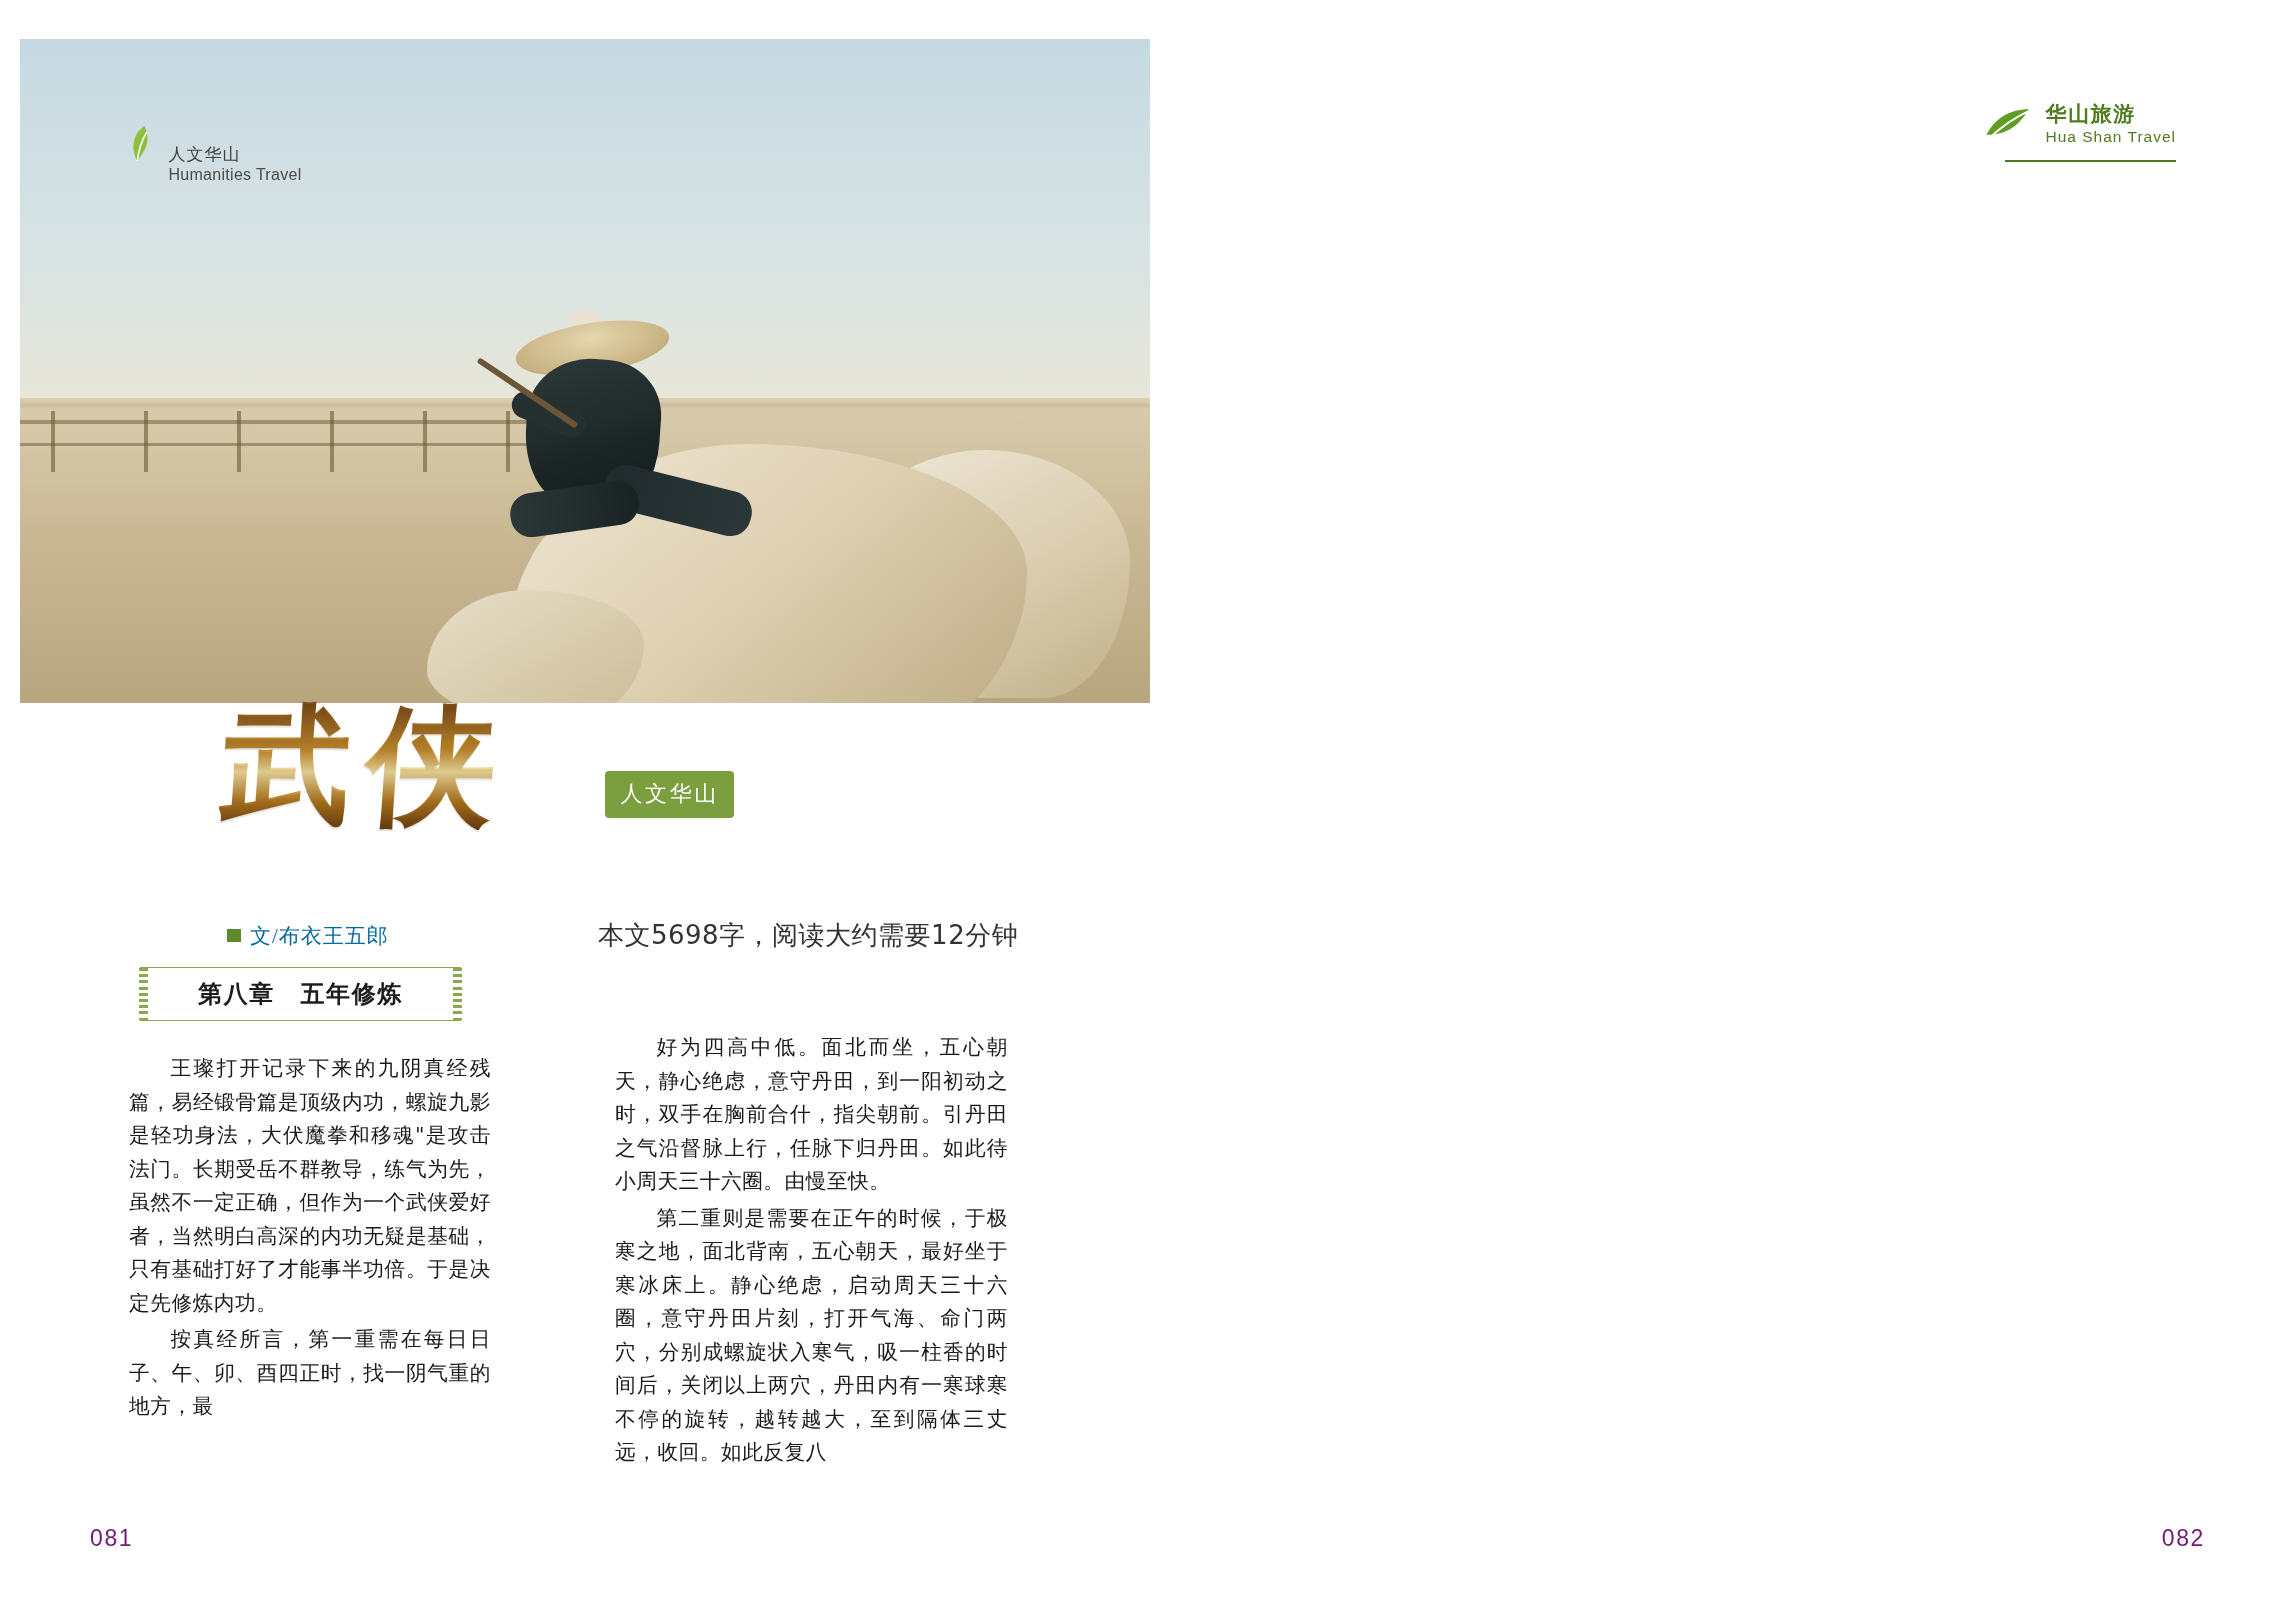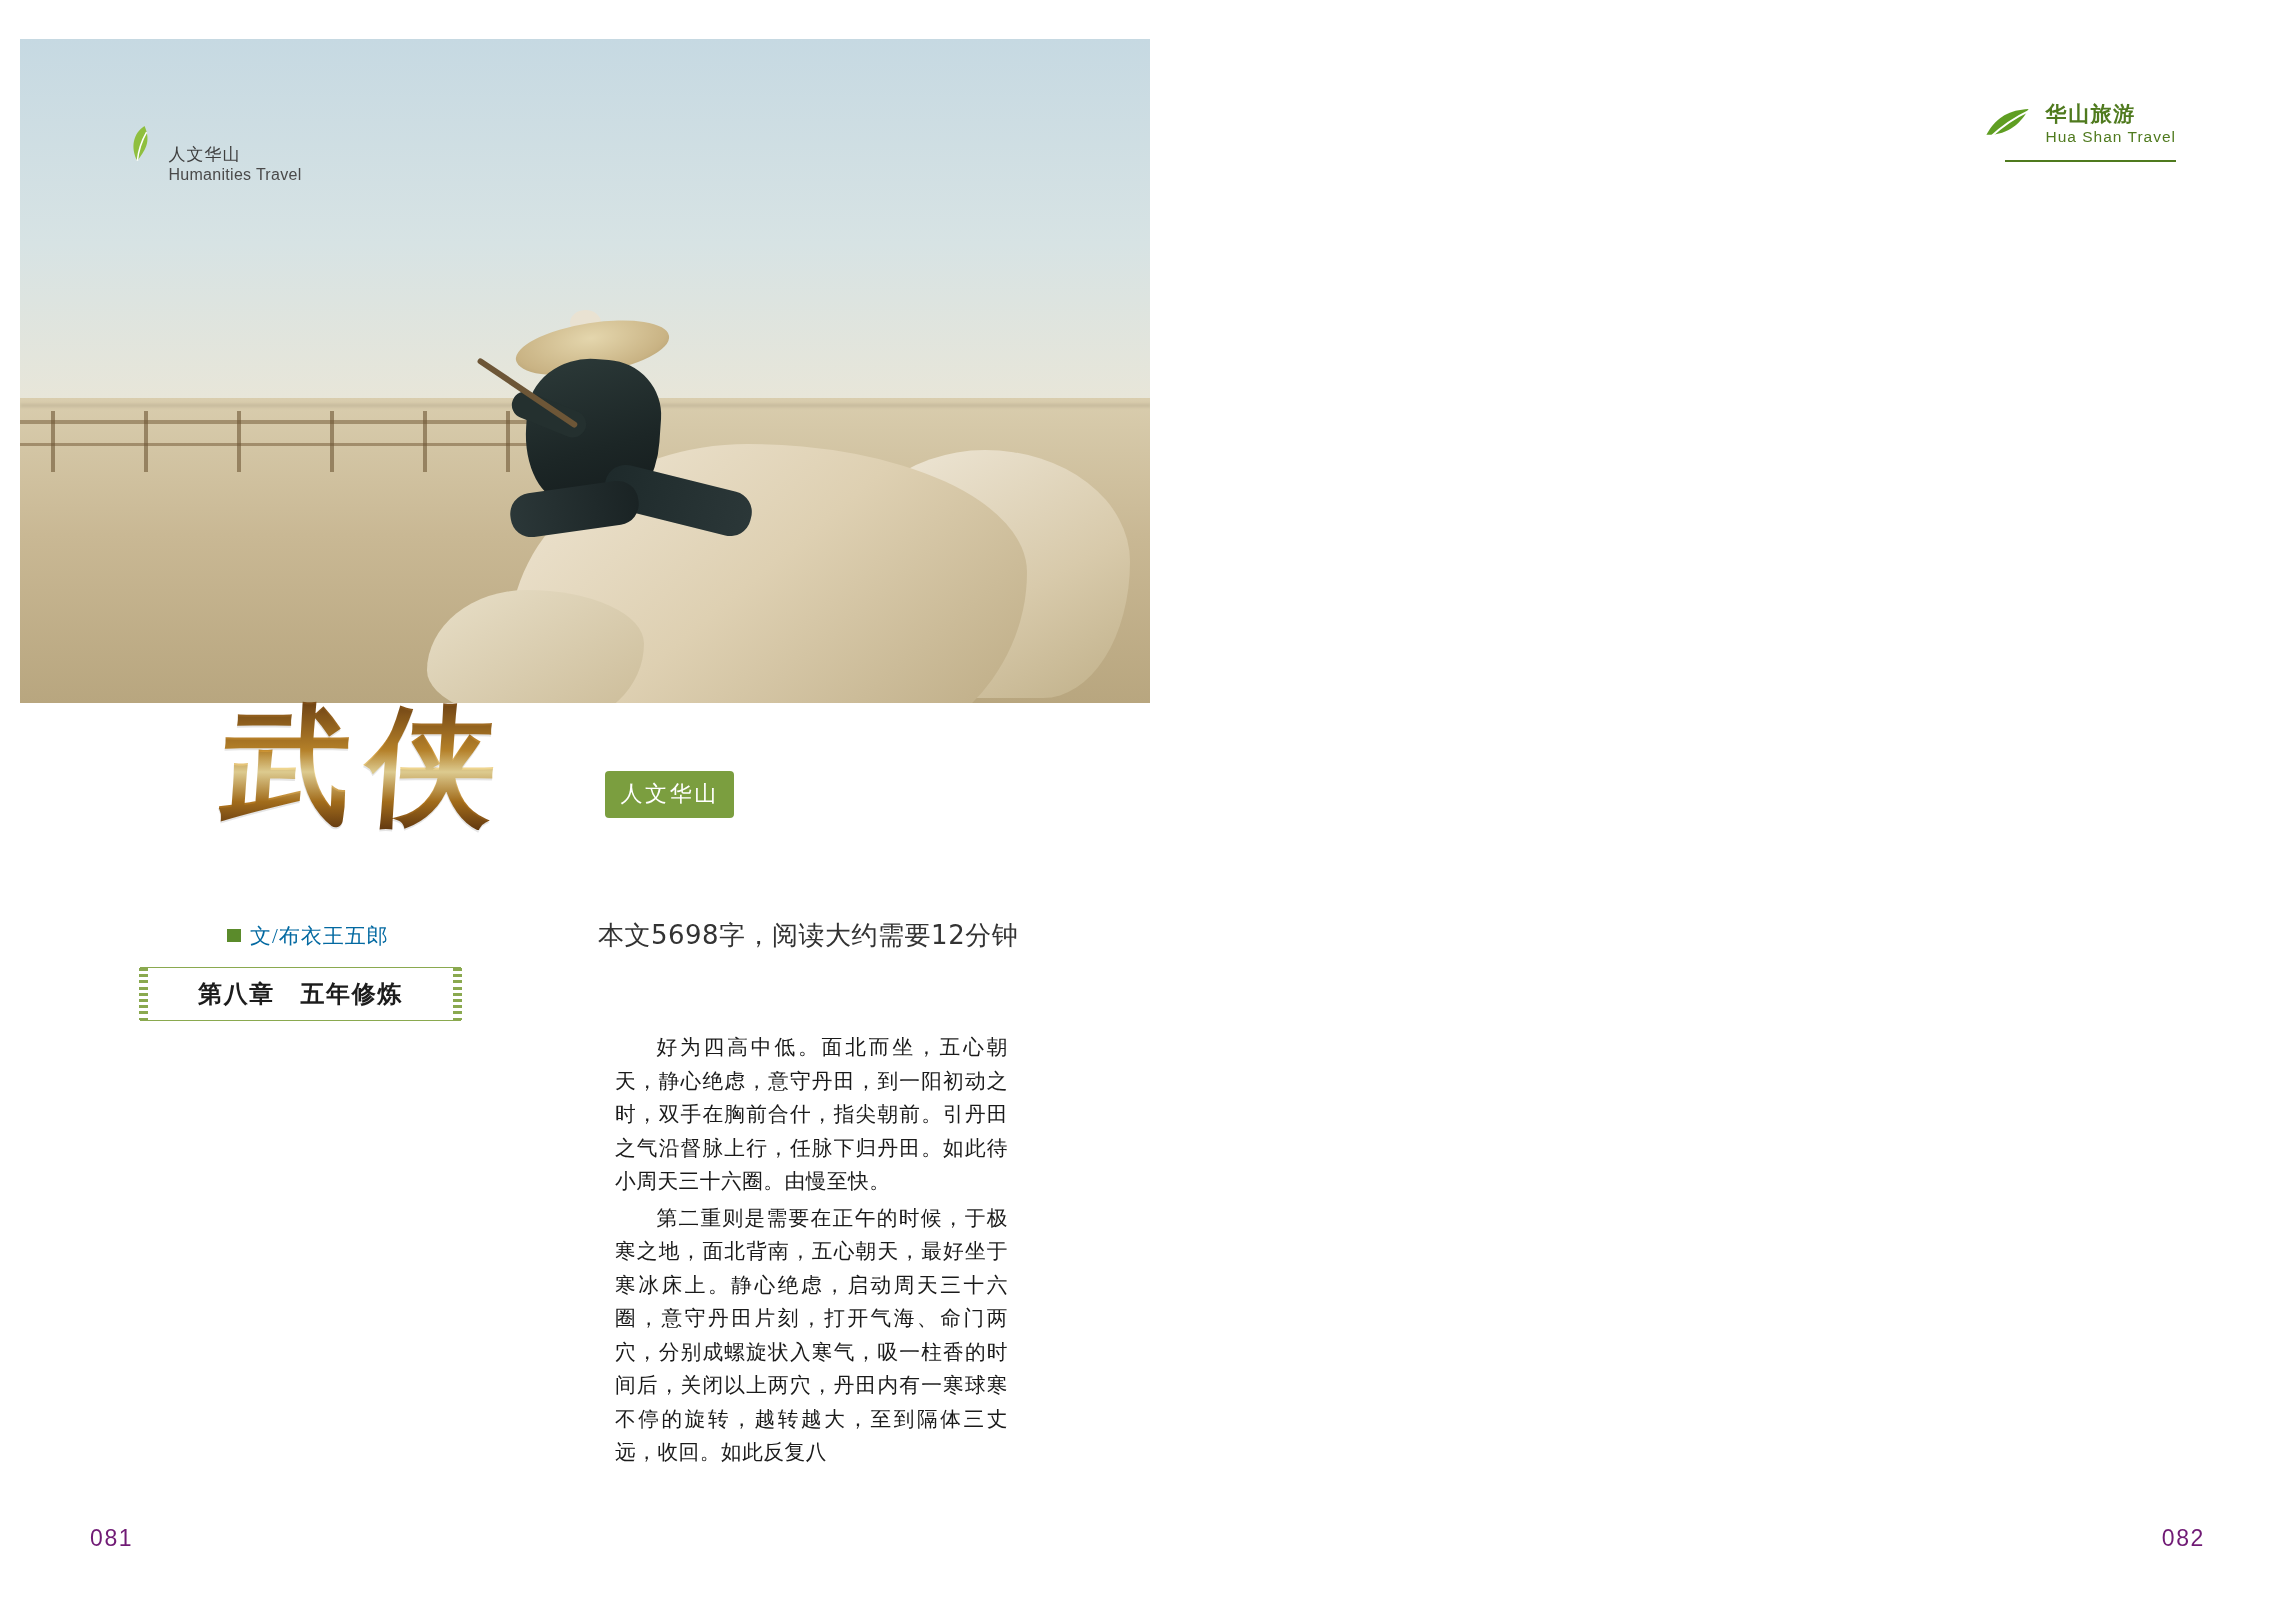--- a/index.html
+++ b/index.html
@@ -435,20 +435,24 @@
         <div class="readinfo">本文5698字，阅读大约需要12分钟</div>
       </div>
     </div>
 
     <div class="chapter-8-wrap">
       <div class="chapter-box">
         <div class="chapter-title">第八章　五年修炼</div>
       </div>
     </div>
 
+    <div class="col lp-col1">
+      <p>王璨打开记录下来的九阴真经残篇，易经锻骨篇是顶级内功，螺旋九影是轻功身法，大伏魔拳和移魂"是攻击法门。长期受岳不群教导，练气为先，虽然不一定正确，但作为一个武侠爱好者，当然明白高深的内功无疑是基础，只有基础打好了才能事半功倍。于是决定先修炼内功。</p>
+      <p>按真经所言，第一重需在每日日子、午、卯、酉四正时，找一阴气重的地方，最</p>
+    </div>
     <div class="col lp-col2">
       <p>好为四高中低。面北而坐，五心朝天，静心绝虑，意守丹田，到一阳初动之时，双手在胸前合什，指尖朝前。引丹田之气沿督脉上行，任脉下归丹田。如此待小周天三十六圈。由慢至快。</p>
       <p>第二重则是需要在正午的时候，于极寒之地，面北背南，五心朝天，最好坐于寒冰床上。静心绝虑，启动周天三十六圈，意守丹田片刻，打开气海、命门两穴，分别成螺旋状入寒气，吸一柱香的时间后，关闭以上两穴，丹田内有一寒球寒不停的旋转，越转越大，至到隔体三丈远，收回。如此反复八</p>
     </div>
 
     <div class="folio folio-left">081</div>
   </div>
 
   <div class="gutter-line"></div>
 

